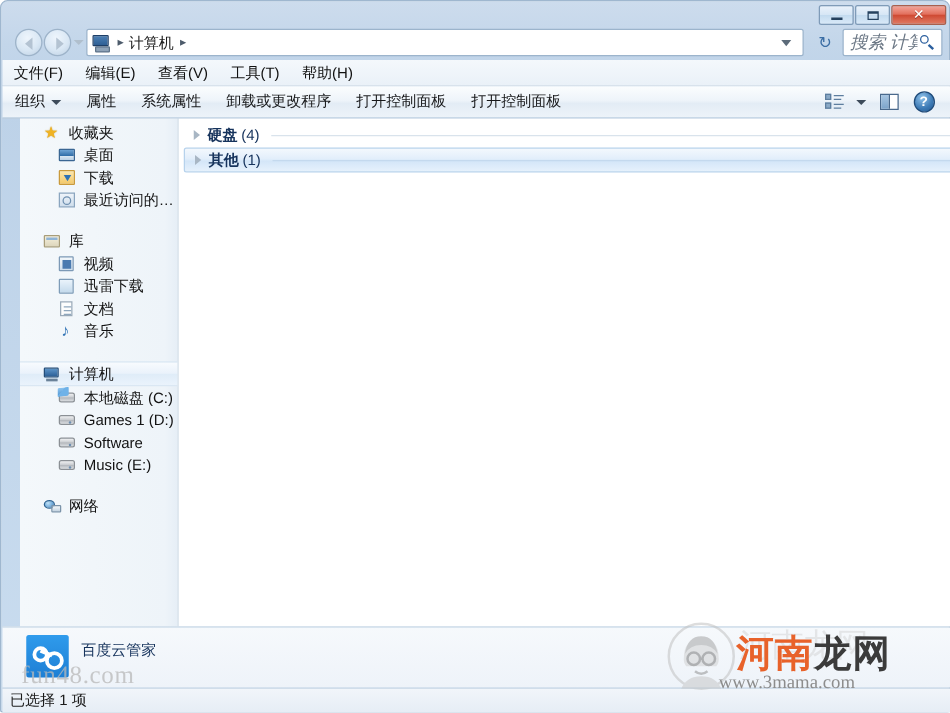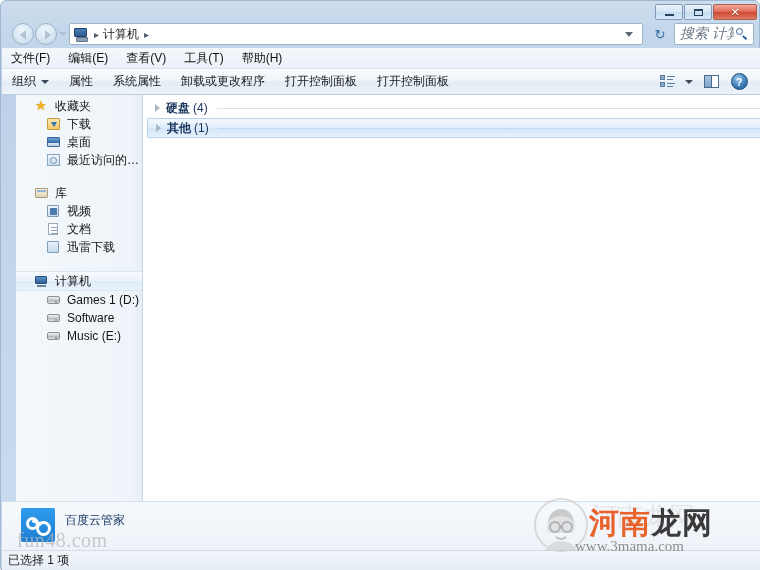--- a/index.html
+++ b/index.html
@@ -645,29 +645,29 @@
 
       <div class="nav-group">
         <div class="nav-row">
           <span class="nav-ico">
               <span class="ico-star"></span>
             </span>
           <span class="nav-label">收藏夹</span>
         </div>
         <div class="nav-row child">
           <span class="nav-ico">
+              <span class="ico-desktop"></span>
+            </span>
+          <span class="nav-label">桌面</span>
+        </div>
+        <div class="nav-row child">
+          <span class="nav-ico">
               <span class="ico-dl"></span>
             </span>
           <span class="nav-label">下载</span>
-        </div>
-        <div class="nav-row child">
-          <span class="nav-ico">
-              <span class="ico-desktop"></span>
-            </span>
-          <span class="nav-label">桌面</span>
         </div>
         <div class="nav-row child">
           <span class="nav-ico">
               <span class="ico-recent"></span>
             </span>
           <span class="nav-label">最近访问的位置</span>
         </div>
       </div>
 
       <div class="nav-gap"></div>
@@ -680,42 +680,52 @@
           <span class="nav-label">库</span>
         </div>
         <div class="nav-row child">
           <span class="nav-ico">
               <span class="ico-video"></span>
             </span>
           <span class="nav-label">视频</span>
         </div>
         <div class="nav-row child">
           <span class="nav-ico">
+              <span class="ico-thunder"></span>
+            </span>
+          <span class="nav-label">迅雷下载</span>
+        </div>
+        <div class="nav-row child">
+          <span class="nav-ico">
               <span class="ico-doc"></span>
             </span>
           <span class="nav-label">文档</span>
         </div>
         <div class="nav-row child">
           <span class="nav-ico">
-              <span class="ico-thunder"></span>
-            </span>
-          <span class="nav-label">迅雷下载</span>
+              <span class="ico-music"></span>
+            </span>
+          <span class="nav-label">音乐</span>
         </div>
       </div>
 
       <div class="nav-gap"></div>
 
       <div class="nav-group">
         <div class="nav-row selected">
           <span class="nav-ico">
               <span class="ico-pc"></span>
             </span>
           <span class="nav-label">计算机</span>
         </div>
         <div class="nav-row child">
+          <span class="nav-ico"><span class="ico-sysdrive"></span></span>
+          <span class="nav-label">本地磁盘 (C:)</span>
+        </div>
+        <div class="nav-row child">
           <span class="nav-ico">
               <span class="ico-hdd"></span>
             </span>
           <span class="nav-label">Games 1 (D:)</span>
         </div>
         <div class="nav-row child">
           <span class="nav-ico">
               <span class="ico-hdd"></span>
             </span>
           <span class="nav-label">Software</span>
@@ -723,20 +733,28 @@
         <div class="nav-row child">
           <span class="nav-ico">
               <span class="ico-hdd"></span>
             </span>
           <span class="nav-label">Music (E:)</span>
         </div>
       </div>
 
       <div class="nav-gap"></div>
 
+      <div class="nav-group">
+        <div class="nav-row">
+          <span class="nav-ico">
+              <span class="ico-net"></span>
+            </span>
+          <span class="nav-label">网络</span>
+        </div>
+      </div>
     </div>
 
     <div id="content">
       <div class="group-header first">
         <span class="grp-arrow"></span>
         <span class="grp-name">硬盘</span>
         <span class="grp-count">(4)</span>
         <span class="grp-rule"></span>
       </div>
       <div class="group-header selected">

